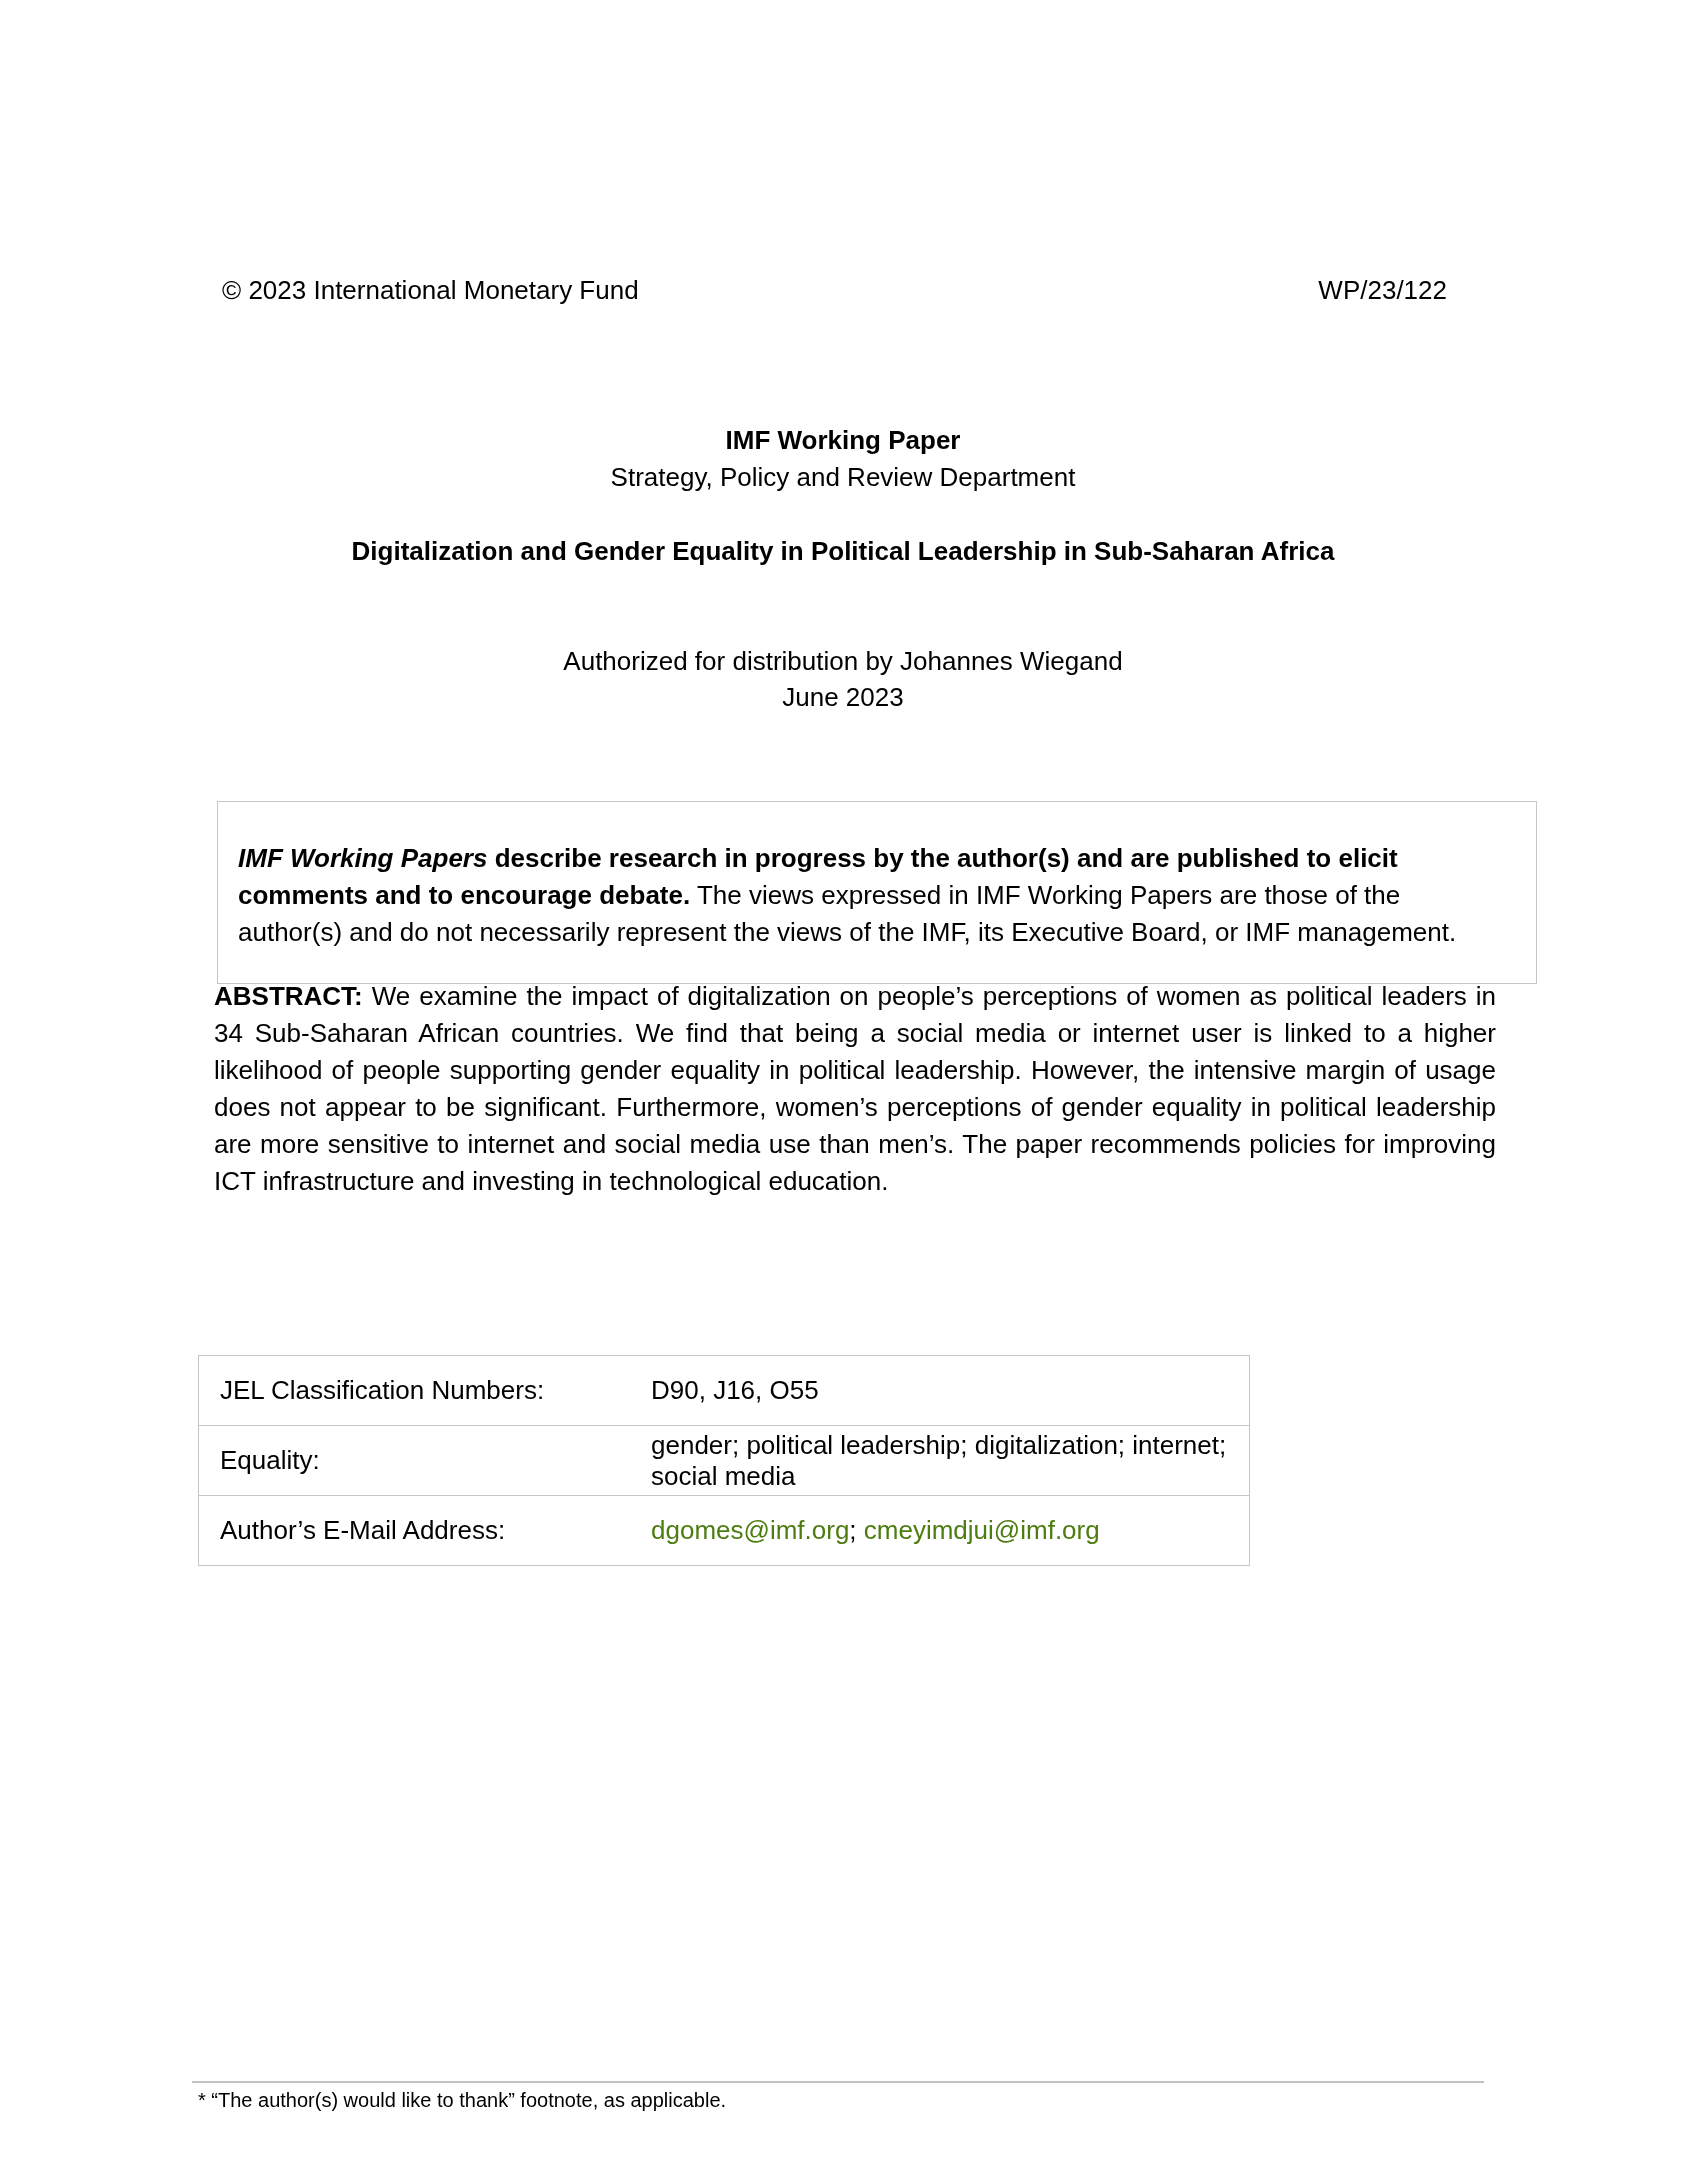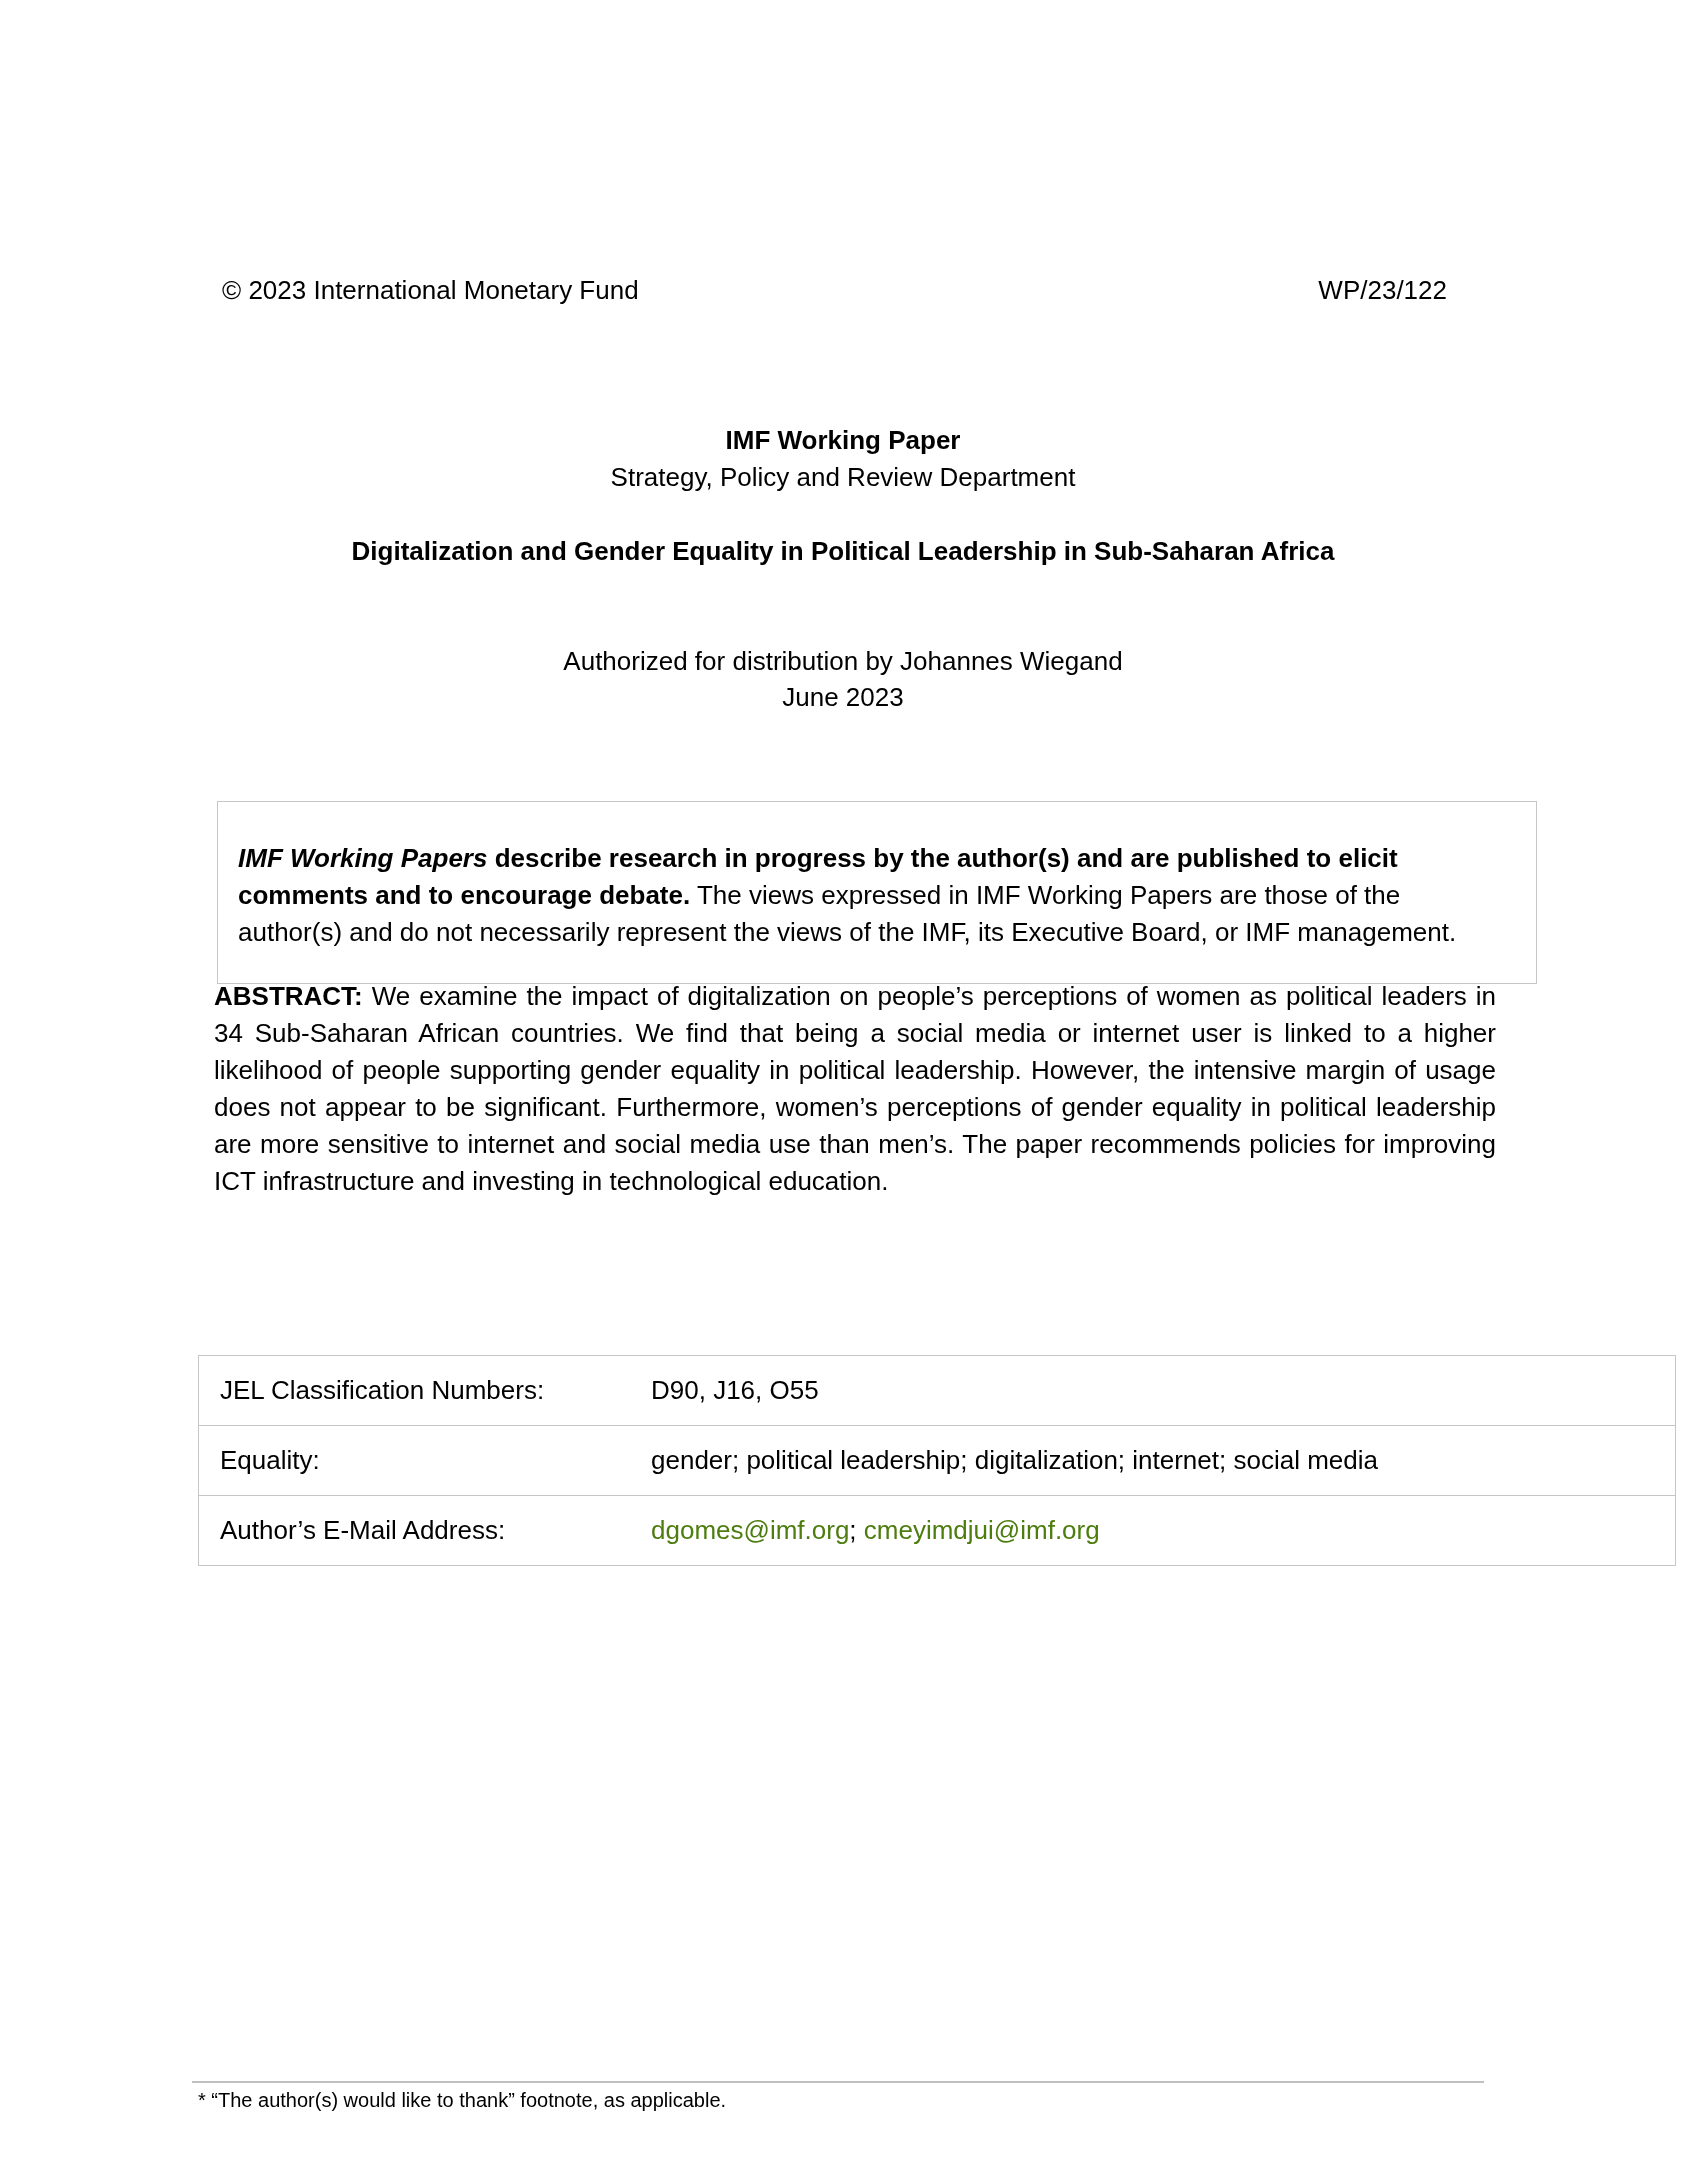--- a/index.html
+++ b/index.html
@@ -74,21 +74,21 @@
       top: 1240px;
       width: 1282px;
       font-size: 26px;
       line-height: 37px;
     }
 
     .info-table {
       position: absolute;
       left: 198px;
       top: 1355px;
-      width: 1478px;
+      width: 1052px;
       border-collapse: collapse;
       border: 1.8px solid #c6c6c6;
       font-size: 26px;
     }
     .info-table td {
       height: 69px;
       border-top: 1.8px solid #c6c6c6;
       padding: 0;
       vertical-align: middle;
     }

